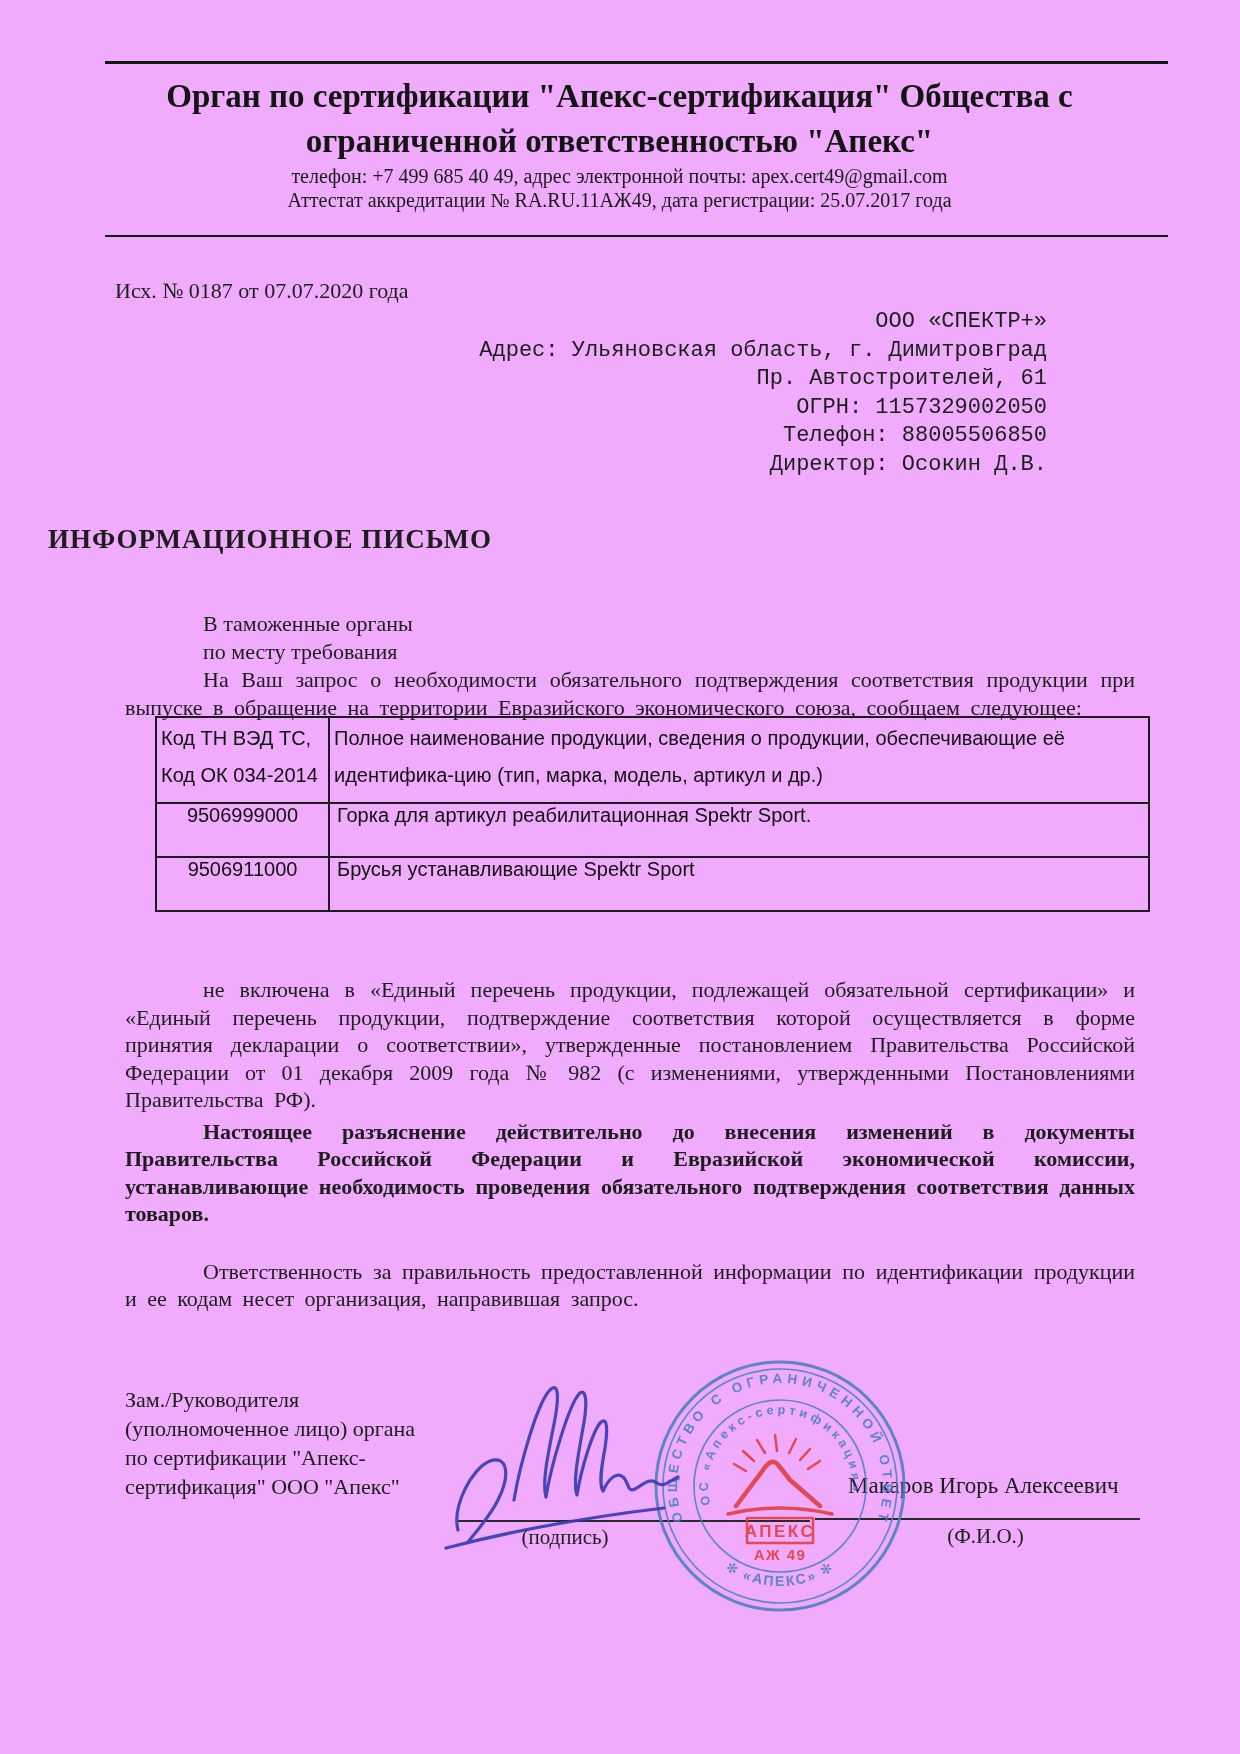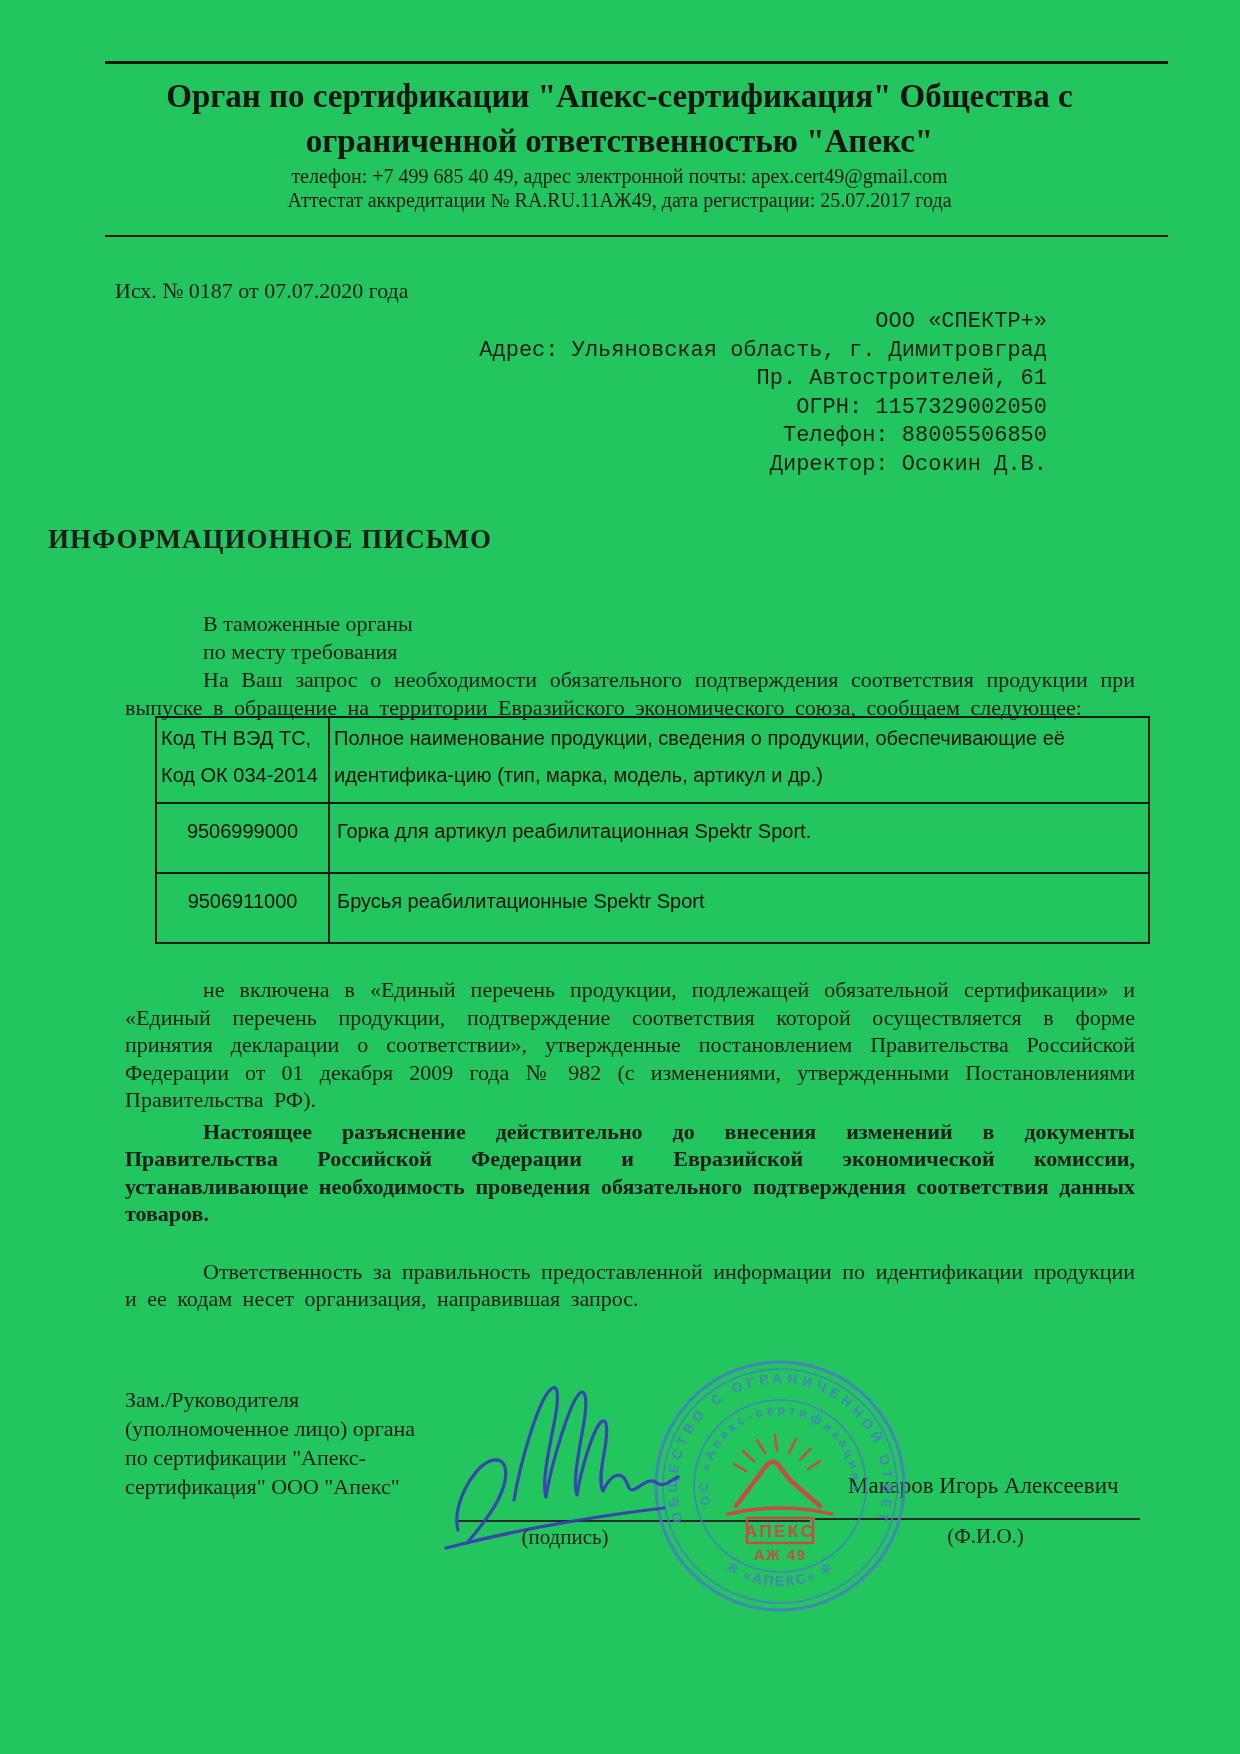--- a/index.html
+++ b/index.html
@@ -1,18 +1,18 @@
 <!DOCTYPE html>
 <html><head>
 <meta charset="utf-8">
 <style>
   html,body{margin:0;padding:0;background:#e8e8e8;}
   .page{
     position:relative;width:1240px;height:1754px;margin:0 auto;
-    background:#22c55e;overflow:hidden;
+    background:#f0abfc;overflow:hidden;
     font-family:"Liberation Serif","DejaVu Serif",serif;color:#1d1d1d;
   }
   .abs{position:absolute;}
   .rule{background:#151515;}
   .rule-top{left:105px;top:61px;width:1063px;height:3px;}
   .rule-2{left:105px;top:235px;width:1063px;height:2px;}
   .org-title{left:88px;top:74px;width:1063px;text-align:center;
     font-weight:bold;font-size:33px;line-height:45px;color:#141414;}
   .org-contacts{left:88px;top:164px;width:1063px;text-align:center;
     font-size:20px;line-height:24px;color:#1a1a1a;}
@@ -24,21 +24,21 @@
   .body-block{left:125px;top:610px;width:1010px;font-size:22px;line-height:28px;}
   .indent-line{padding-left:78px;}
   .jp{margin:0;text-align:justify;text-indent:78px;word-spacing:5px;}
   .doc-table{position:absolute;left:155px;top:716px;width:995px;
     border-collapse:collapse;table-layout:fixed;
     font-family:"Liberation Sans","DejaVu Sans",sans-serif;font-size:20px;color:#111;}
   .doc-table td{border:2px solid #1b1b1b;vertical-align:top;padding:2px 4px;}
   .doc-table .hdr td{height:80px;line-height:37px;}
   .doc-table .col1{width:163px;}
   .doc-table .hdr .col2{padding-right:70px;border-radius:6px;}
-  .doc-table .datarow td{height:50px;padding-top:16px;margin-top:8px;}
+  .doc-table .datarow td{height:50px;padding-top:0;margin-top:8px;}
   .doc-table .datarow .col1{text-align:center;}
   .doc-table .datarow .col2{padding-left:7px;}
   .para-block{left:125px;top:976px;width:1010px;font-size:22px;line-height:27.5px;}
   .para-block .p2{margin-top:4px;font-weight:bold;}
   .para-block .p3{margin-top:30px;}
   .sig-role{left:125px;top:1385px;width:360px;font-size:22px;line-height:29px;}
   .sig-line{position:absolute;background:#2a2a2a;height:2px;z-index:1;}
   .sig-line-left{left:458px;top:1520px;width:352px;}
   .sig-line-right{left:815px;top:1518px;width:325px;}
   .podpis-label{left:470px;top:1525px;width:190px;text-align:center;font-size:21px;z-index:4;}
@@ -93,21 +93,21 @@
         <div>Код ОК 034-2014</div>
       </td>
       <td class="col2">Полное наименование продукции, сведения о продукции, обеспечивающие её идентифика-цию (тип, марка, модель, артикул и др.)</td>
     </tr>
     <tr class="datarow">
       <td class="col1">9506999000</td>
       <td class="col2">Горка для артикул реабилитационная Spektr Sport.</td>
     </tr>
     <tr class="datarow">
       <td class="col1">9506911000</td>
-      <td class="col2">Брусья реабилитационные Spektr Sport</td>
+      <td class="col2">Брусья устанавливающие Spektr Sport</td>
     </tr>
   </tbody>
     </table>
 
   <div class="abs para-block">
     <p class="jp p1">не включена в «Единый перечень продукции, подлежащей обязательной сертификации» и «Единый перечень продукции, подтверждение соответствия которой осуществляется в форме принятия декларации о соответствии», утвержденные постановлением Правительства Российской Федерации от 01 декабря 2009 года № 982 (с изменениями, утвержденными Постановлениями Правительства РФ).</p>
     <p class="jp p2">Настоящее разъяснение действительно до внесения изменений в документы Правительства Российской Федерации и Евразийской экономической комиссии, устанавливающие необходимость проведения обязательного подтверждения соответствия данных товаров.</p>
     <p class="jp p3">Ответственность за правильность предоставленной информации по идентификации продукции и ее кодам несет организация, направившая запрос.</p>
   </div>
 

